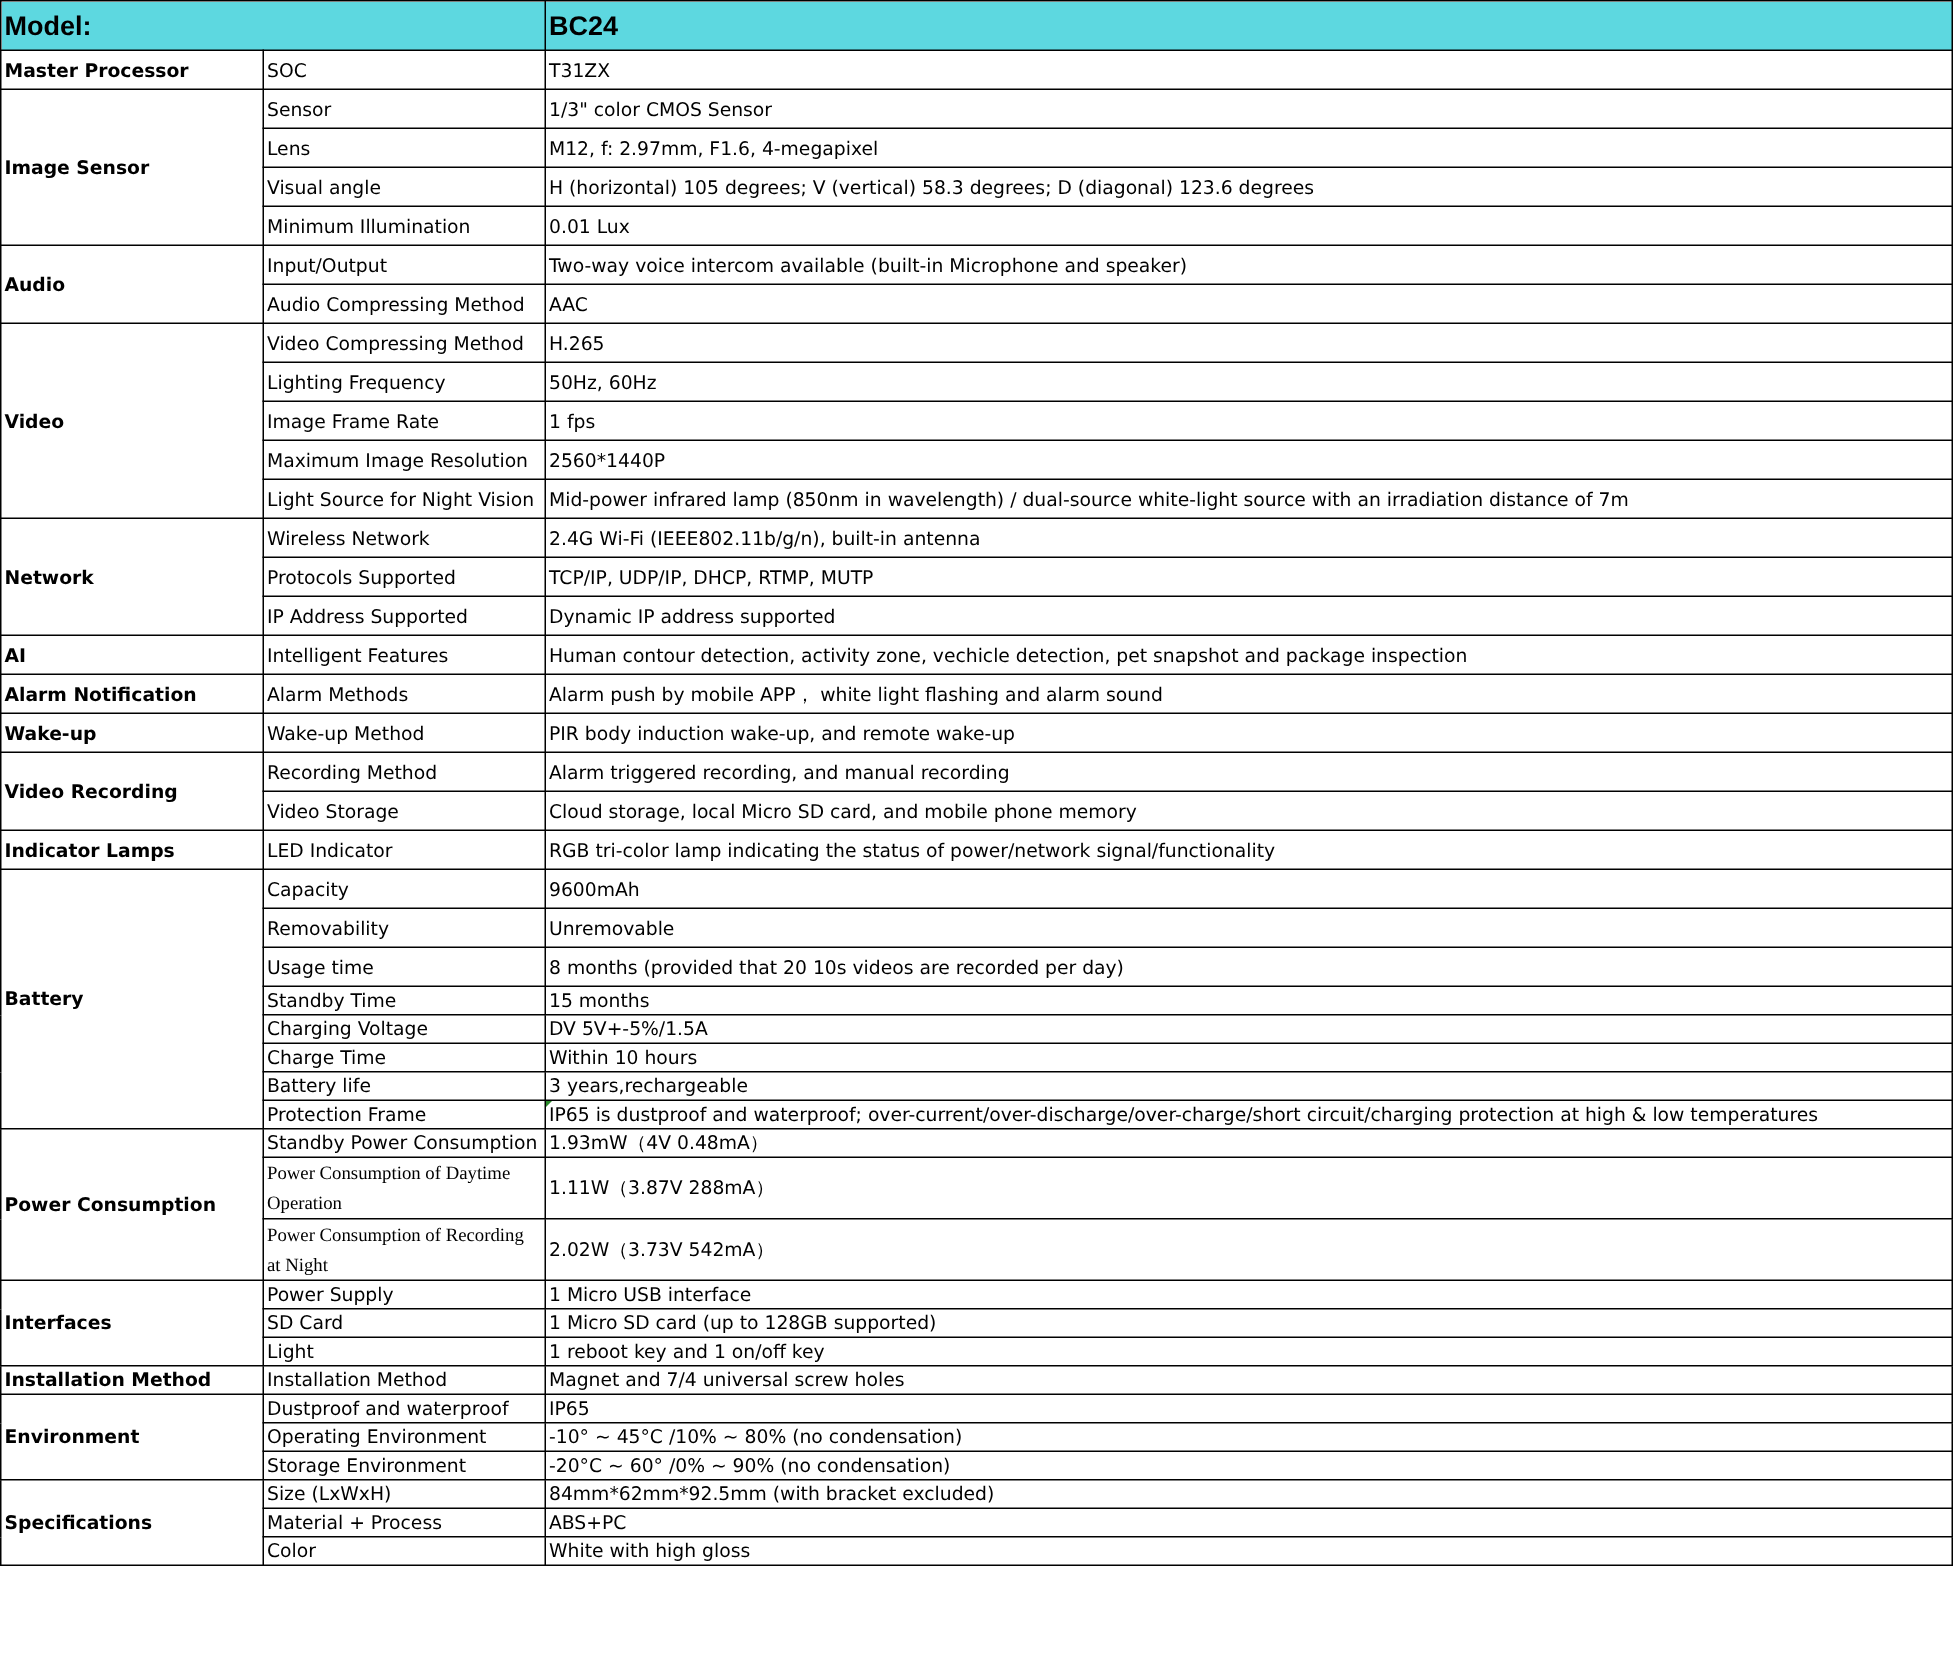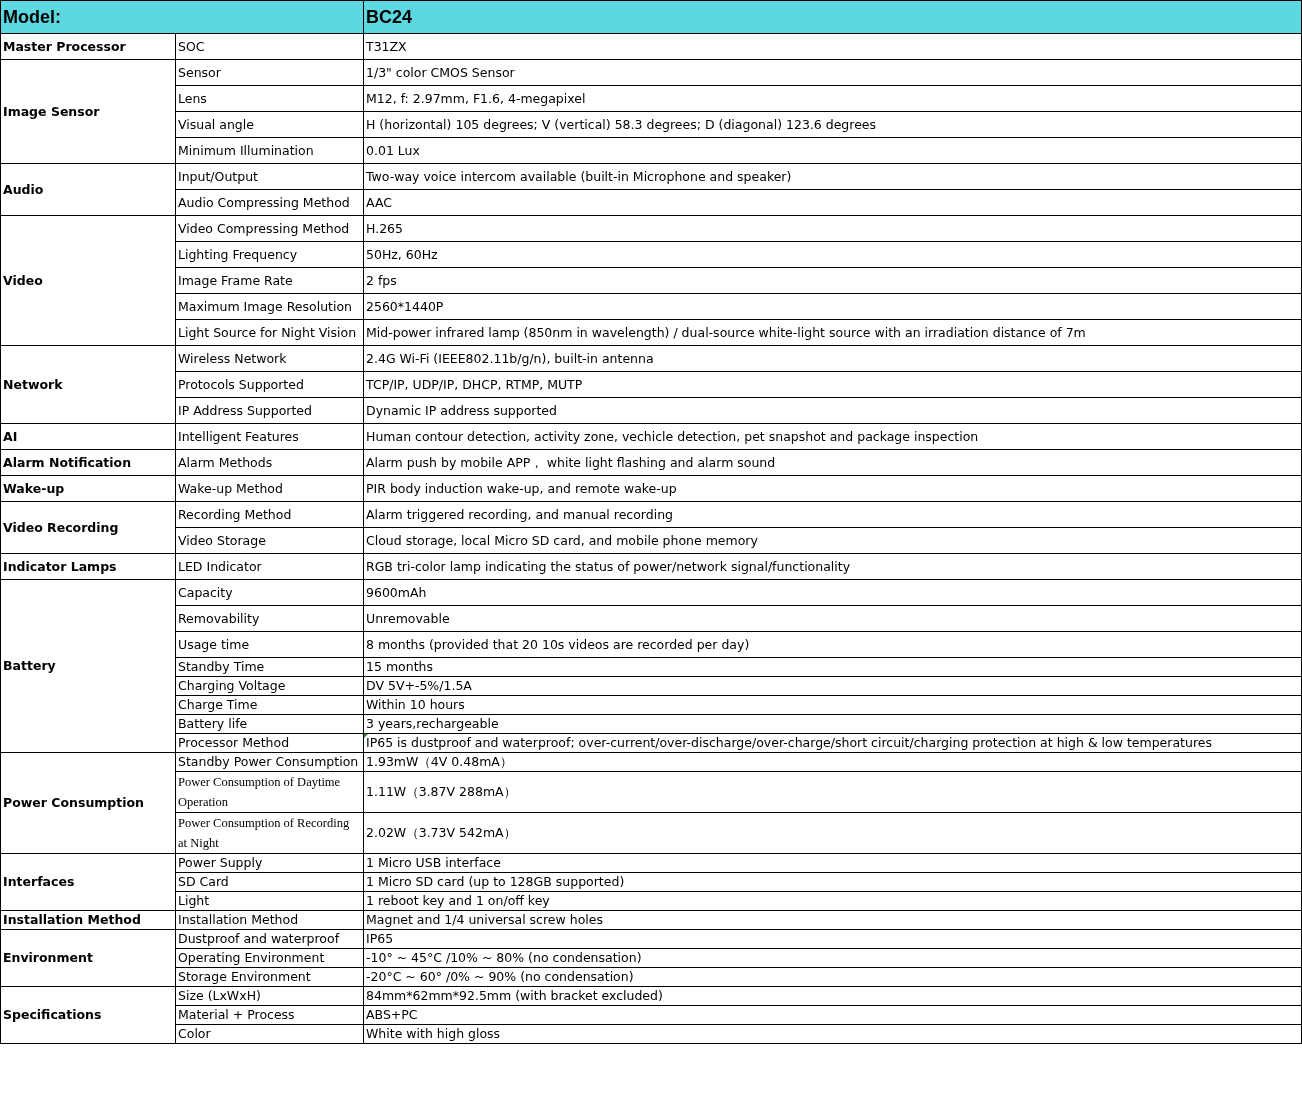--- a/index.html
+++ b/index.html
@@ -94,21 +94,21 @@
       <td class="cat" rowspan="5">Video</td>
       <td>Video Compressing Method</td>
       <td>H.265</td>
     </tr>
     <tr class="h28">
       <td>Lighting Frequency</td>
       <td>50Hz, 60Hz</td>
     </tr>
     <tr class="h28">
       <td>Image Frame Rate</td>
-      <td>2 fps</td>
+      <td>1 fps</td>
     </tr>
     <tr class="h28">
       <td>Maximum Image Resolution</td>
       <td>2560*1440P</td>
     </tr>
     <tr class="h28">
       <td>Light Source for Night Vision</td>
       <td>Mid-power infrared lamp (850nm in wavelength) / dual-source white-light source with an irradiation distance of 7m</td>
     </tr>
 
@@ -183,21 +183,21 @@
     </tr>
     <tr class="h20">
       <td>Charge Time</td>
       <td>Within 10 hours</td>
     </tr>
     <tr class="h20">
       <td>Battery life</td>
       <td>3 years,rechargeable</td>
     </tr>
     <tr class="h20">
-      <td>Processor Method</td>
+      <td>Protection Frame</td>
       <td class="note"><span class="corner"></span><span> IP65 is dustproof and waterproof; over-current/over-discharge/over-charge/short circuit/charging protection at high &amp; low temperatures</span></td>
     </tr>
 
     <tr class="h21">
       <td class="cat" rowspan="3">Power Consumption</td>
       <td>Standby Power Consumption</td>
       <td>1.93mW（4V 0.48mA）</td>
     </tr>
     <tr class="h40">
       <td class="wrap">Power Consumption of Daytime Operation</td>
@@ -218,21 +218,21 @@
       <td>1 Micro SD card (up to 128GB supported)</td>
     </tr>
     <tr class="h20">
       <td>Light</td>
       <td>1 reboot key and 1 on/off key</td>
     </tr>
 
     <tr class="h20">
       <td class="cat">Installation Method</td>
       <td>Installation Method</td>
-      <td>Magnet and 1/4 universal screw holes</td>
+      <td>Magnet and 7/4 universal screw holes</td>
     </tr>
 
     <tr class="h20">
       <td class="cat" rowspan="3">Environment</td>
       <td>Dustproof and waterproof</td>
       <td>IP65</td>
     </tr>
     <tr class="h20">
       <td>Operating Environment</td>
       <td>-10° ~ 45°C  /10% ~ 80%  (no condensation)</td>

